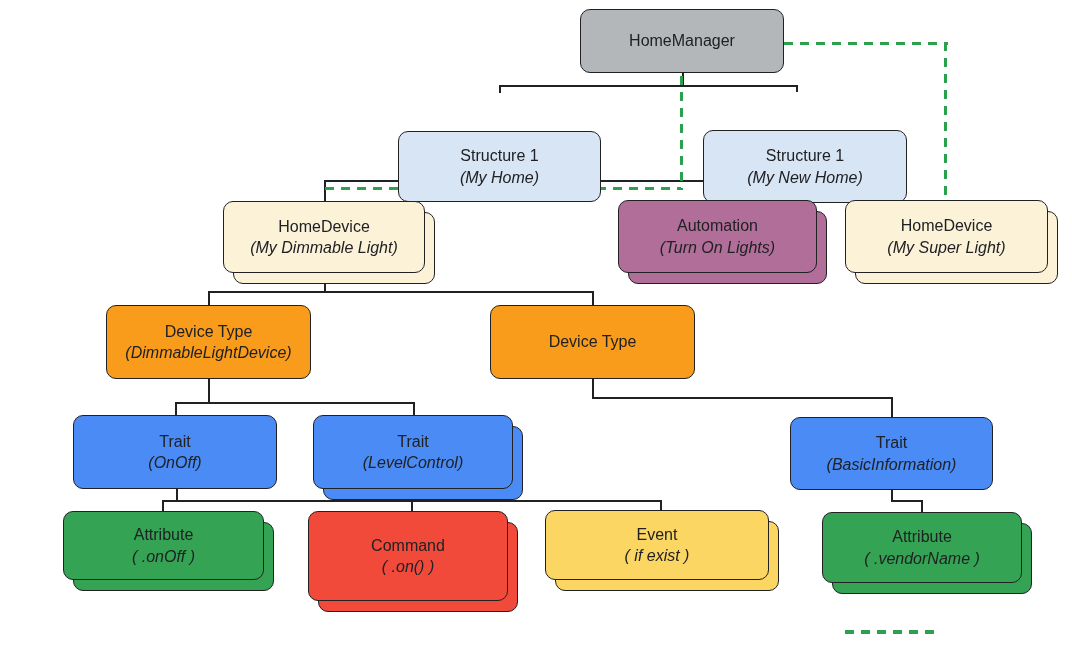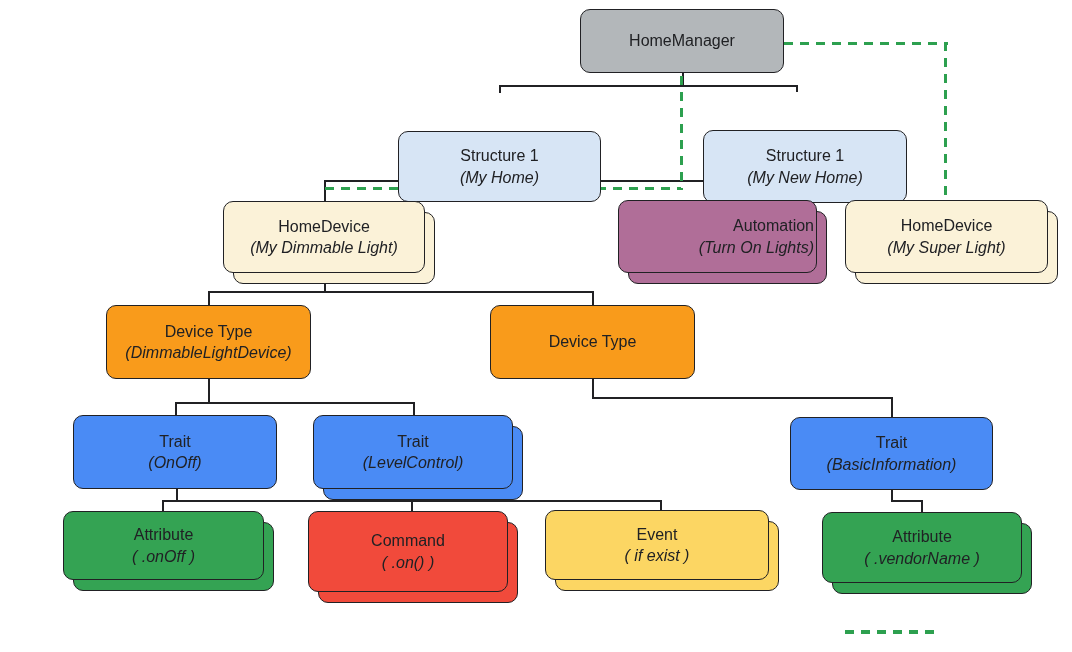--- a/index.html
+++ b/index.html
@@ -9,25 +9,25 @@
     font-family:"Liberation Sans", sans-serif;color:var(--text);
   }
   
   .nw{position:absolute;}
   .nb,.nf{
     position:absolute;border:1.8px solid var(--line);border-radius:10px;
   }
   .nb{left:10px;top:11px;width:100%;height:100%;}
   .nf{left:0;top:0;width:100%;height:100%;
       display:flex;flex-direction:column;justify-content:center;align-items:center;
-      text-align:center;padding:2px 2px;}
+      text-align:center;padding:2px 18px;}
   .gray  .nb,.gray  .nf{background:var(--gray);}
   .lblue .nb,.lblue .nf{background:var(--light-blue);margin-top:40px;}
   .cream .nb,.cream .nf{background:var(--cream);}
-  .purple .nb,.purple .nf{background:var(--purple);align-items:flex-end;}
+  .purple .nb,.purple .nf{background:var(--purple);}
   .orange .nb,.orange .nf{background:var(--orange);}
   .blue  .nb,.blue  .nf{background:var(--blue);}
   .green .nb,.green .nf{background:var(--green);}
   .red   .nb,.red   .nf{background:var(--red);}
   .yellow .nb,.yellow .nf{background:var(--yellow);}
   .lbl{font-size:16px;line-height:21.5px;font-weight:500;color:var(--text);white-space:nowrap;}
   .sub{font-style:italic;font-weight:400;}
   
   .hl{position:absolute;height:1.6px;background:var(--line);}
   .vl{position:absolute;width:1.6px;background:var(--line);}
@@ -164,21 +164,21 @@
   </div>
 
   <div class="nw green" style="left:63px;top:511px;width:201px;height:69px">
     <div class="nb"></div>
     <div class="nf">
       <span class="lbl">Attribute</span>
       <span class="lbl sub">( .onOff )</span>
     </div>
   </div>
 
-  <div class="nw red" style="left:308px;top:511px;width:200px;height:81px">
+  <div class="nw red" style="left:308px;top:511px;width:200px;height:90px">
     <div class="nb"></div>
     <div class="nf">
       <span class="lbl">Command</span>
       <span class="lbl sub">( .on() )</span>
     </div>
   </div>
 
   <div class="nw yellow" style="left:545px;top:510px;width:224px;height:70px">
     <div class="nb"></div>
     <div class="nf">

